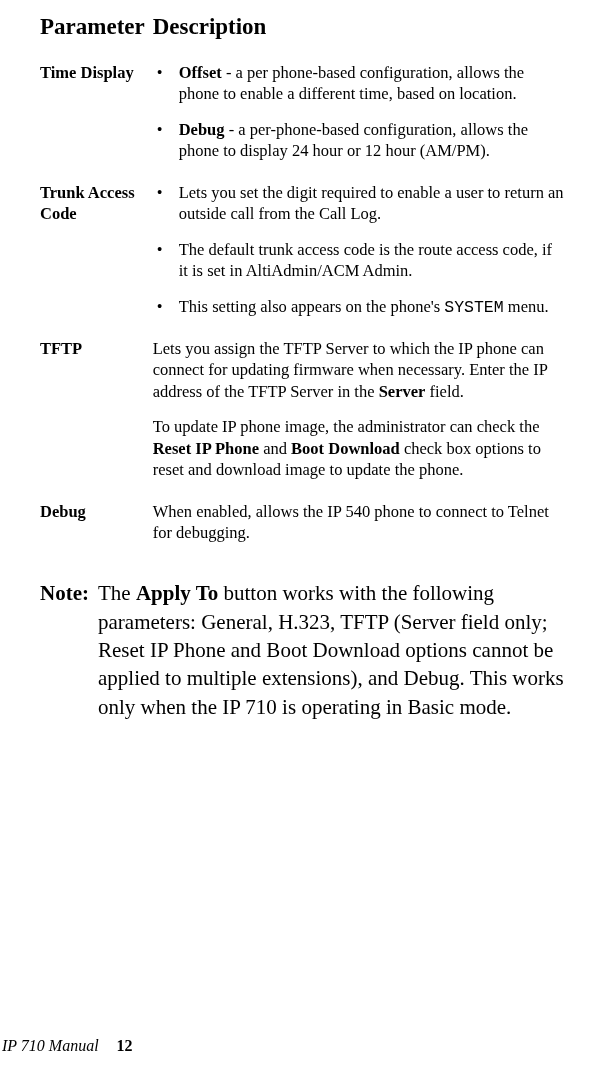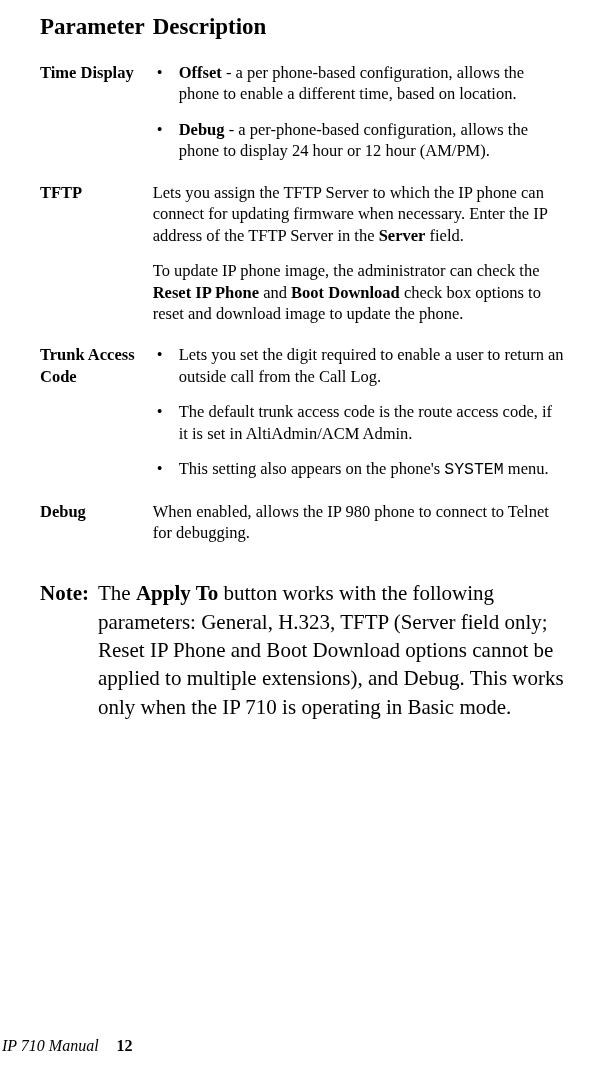--- a/index.html
+++ b/index.html
@@ -93,45 +93,45 @@
             <li>
               <span class="b">Offset</span><span> - a per phone-based configuration, allows the phone to enable a different time, based on location.</span>
             </li>
             <li>
               <span class="b">Debug</span><span> - a per-phone-based configuration, allows the phone to display 24 hour or 12 hour (AM/PM).</span>
             </li>
           </ul>
         </td>
       </tr>
       <tr>
-        <td class="lcol">TFTP</td>
-        <td>
-          <div style="margin-bottom:14px;">
-            <span>Lets you assign the TFTP Server to which the IP phone can connect for updating firmware when necessary. Enter the IP address of the TFTP Server in the </span><span class="b">Server</span><span> field.</span>
-          </div>
-          <div>
-            <span>To update IP phone image, the administrator can check the </span><span class="b">Reset IP Phone</span><span> and </span><span class="b">Boot Download</span><span> check box options to reset and download image to update the phone.</span>
-          </div>
-        </td>
-      </tr>
-      <tr>
         <td class="lcol">Trunk Access Code</td>
         <td>
           <ul class="bullets">
             <li>Lets you set the digit required to enable a user to return an outside call from the Call Log.</li>
             <li>The default trunk access code is the route access code, if it is set in AltiAdmin/ACM Admin.</li>
             <li>
               <span>This setting also appears on the phone's </span><span class="mono">SYSTEM</span><span> menu.</span>
             </li>
           </ul>
         </td>
       </tr>
       <tr>
+        <td class="lcol">TFTP</td>
+        <td>
+          <div style="margin-bottom:14px;">
+            <span>Lets you assign the TFTP Server to which the IP phone can connect for updating firmware when necessary. Enter the IP address of the TFTP Server in the </span><span class="b">Server</span><span> field.</span>
+          </div>
+          <div>
+            <span>To update IP phone image, the administrator can check the </span><span class="b">Reset IP Phone</span><span> and </span><span class="b">Boot Download</span><span> check box options to reset and download image to update the phone.</span>
+          </div>
+        </td>
+      </tr>
+      <tr>
         <td class="lcol">Debug</td>
-        <td>When enabled, allows the IP 980 phone to connect to Telnet for debugging.</td>
+        <td>When enabled, allows the IP 540 phone to connect to Telnet for debugging.</td>
       </tr>
     </tbody>
   </table>
 
   <div class="note">
       <div style="display:flex;">
         <div style="width:58px;flex:none;font-weight:bold;">Note:</div>
         <div style="flex:1;">The <span class="b">Apply To</span> button works with the following parameters: General, H.323, TFTP (Server field only; Reset IP Phone and Boot Download options cannot be applied to multiple extensions), and Debug. This works only when the IP 710 is operating in Basic mode.</div>
       </div>
     </div>

